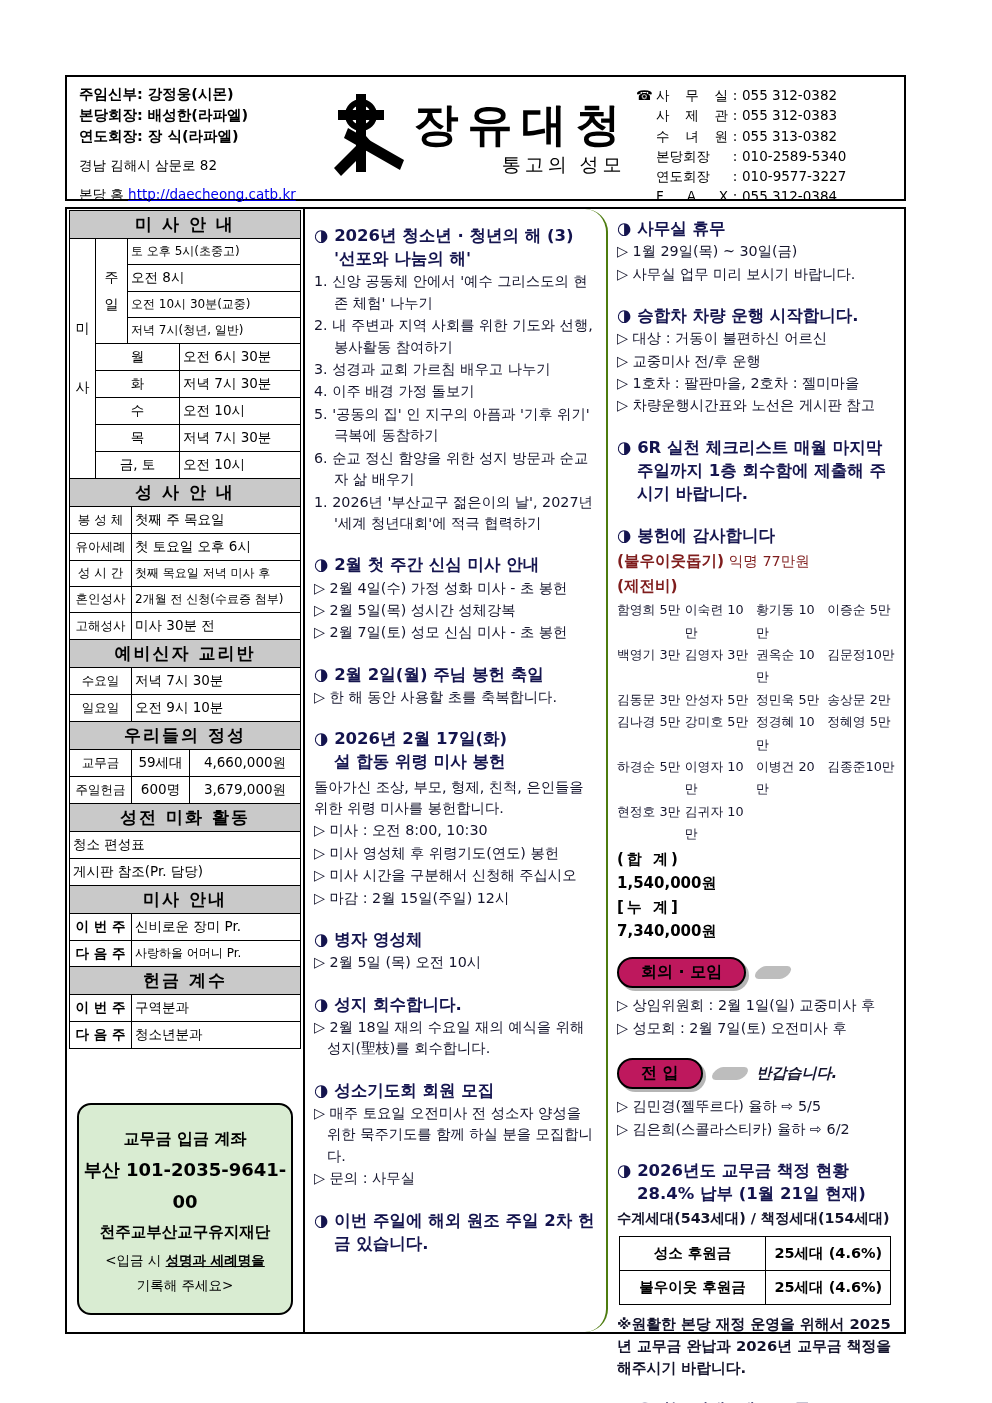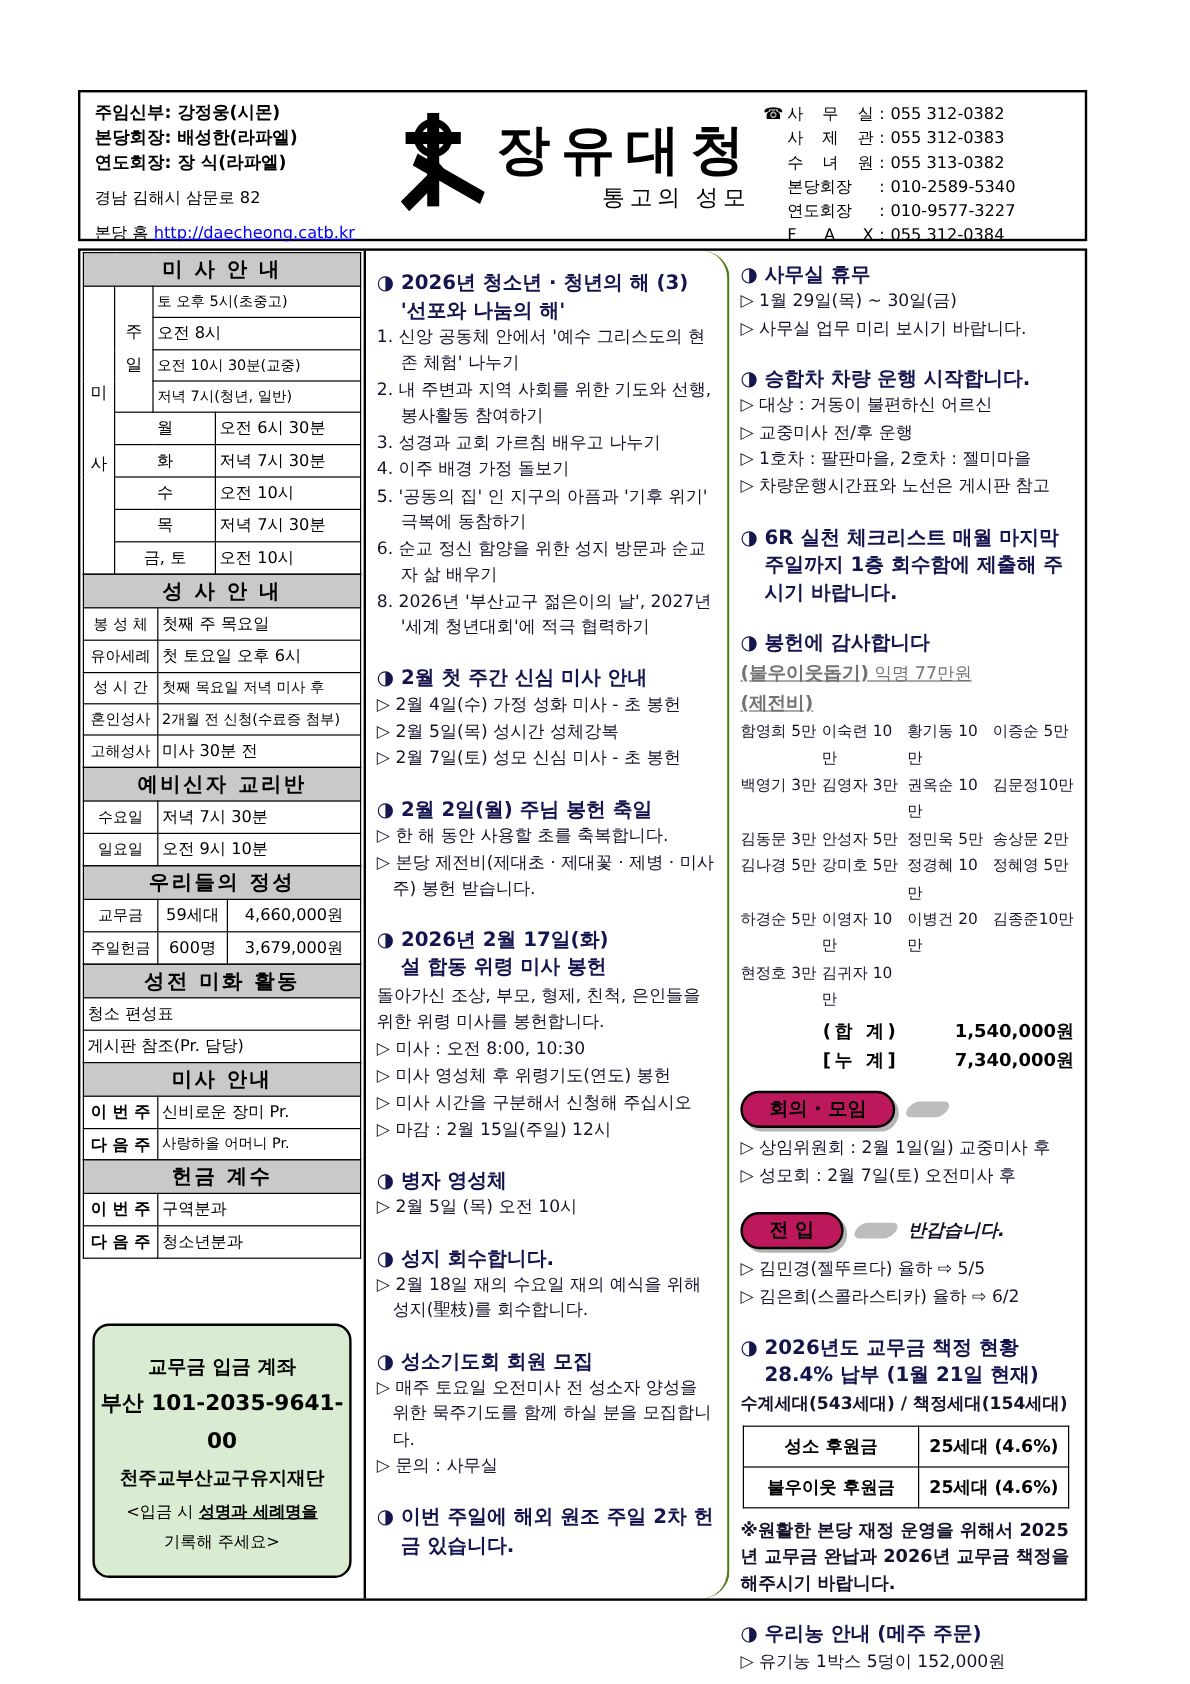--- a/index.html
+++ b/index.html
@@ -56,26 +56,26 @@
   .ln{font-size:14.3px;line-height:1.5;color:#13132b;padding-left:13px;text-indent:-13px;margin-top:1px;}
   .num{padding-left:20px;text-indent:-20px;}
   .intro{font-size:14.3px;line-height:1.5;color:#13132b;margin-top:3px;}
   
   .pill-row{display:flex;align-items:center;gap:10px;margin-bottom:7px;}
   .pill{display:inline-block;border:2px solid #000;border-radius:18px;background:#be185d;
         padding:3px 22px;font-weight:bold;font-size:16px;box-shadow:3px 3px 0 #b5b5b5;}
   .swoosh{width:34px;height:13px;background:#bdbdbd;border-radius:8px;transform:skewX(-30deg);}
   .pill-note{font-weight:bold;font-style:italic;font-size:15px;color:#13132b;}
   
-  .donor-sub{font-size:14.5px;margin-top:4px;color:#737373;text-decoration:underline;}
+  .donor-sub{font-size:14.5px;margin-top:4px;color:#7f1d1d;}
   .donor-sub .big{font-weight:bold;font-size:15.5px;}
   .donor-grid{display:grid;grid-template-columns:1fr 1.05fr 1.05fr 1fr;
               font-size:12.8px;line-height:1.75;color:#13132b;margin-top:2px;}
   .totals{margin-top:2px;}
-  .total-row{display:flex;justify-content:flex-end;font-weight:bold;font-size:15px;line-height:1.6;}
+  .total-row{display:flex;justify-content:flex-end;font-weight:bold;font-size:15px;line-height:1.6;flex-direction:column;}
   .total-row .tl{margin-right:46px;letter-spacing:3px;}
   
   table.btab{width:98%;border-collapse:collapse;table-layout:fixed;margin:6px 0 8px 2px;}
   .btab td{border:1.5px solid #000;font-size:14.5px;font-weight:bold;text-align:center;padding:7px 2px;}
   .btab td.c1{width:52%;}
 </style>
 </head>
 <body>
 
 <div class="page">
@@ -342,34 +342,33 @@
 
       <div class="sec">
         <div class="h h-wrap">◑ 2026년 청소년 · 청년의 해 (3)</div>
         <div class="h sub-t">'선포와 나눔의 해'</div>
         <div class="ln num">1. 신앙 공동체 안에서 '예수 그리스도의 현존 체험' 나누기</div>
         <div class="ln num">2. 내 주변과 지역 사회를 위한 기도와 선행, 봉사활동 참여하기</div>
         <div class="ln num">3. 성경과 교회 가르침 배우고 나누기</div>
         <div class="ln num">4. 이주 배경 가정 돌보기</div>
         <div class="ln num">5. '공동의 집' 인 지구의 아픔과 '기후 위기' 극복에 동참하기</div>
         <div class="ln num">6. 순교 정신 함양을 위한 성지 방문과 순교자 삶 배우기</div>
-        <div class="ln num">8. 2026년 '부산교구 젊은이의 날', 2027년 '세계 청년대회'에 적극 협력하기</div>
+        <div class="ln num">1. 2026년 '부산교구 젊은이의 날', 2027년 '세계 청년대회'에 적극 협력하기</div>
       </div>
 
       <div class="sec">
         <div class="h h-wrap">◑ 2월 첫 주간 신심 미사 안내</div>
         <div class="ln">▷ 2월 4일(수) 가정 성화 미사 - 초 봉헌</div>
         <div class="ln">▷ 2월 5일(목) 성시간 성체강복</div>
         <div class="ln">▷ 2월 7일(토) 성모 신심 미사 - 초 봉헌</div>
       </div>
 
       <div class="sec">
         <div class="h h-wrap">◑ 2월 2일(월) 주님 봉헌 축일</div>
         <div class="ln">▷ 한 해 동안 사용할 초를 축복합니다.</div>
-        <div class="ln">▷ 본당 제전비(제대초 · 제대꽃 · 제병 · 미사주) 봉헌 받습니다.</div>
       </div>
 
       <div class="sec">
         <div class="h h-wrap">◑ 2026년 2월 17일(화)</div>
         <div class="h sub-t">설 합동 위령 미사 봉헌</div>
         <div class="intro">돌아가신 조상, 부모, 형제, 친척, 은인들을 위한 위령 미사를 봉헌합니다.</div>
         <div class="ln">▷ 미사 : 오전 8:00, 10:30</div>
         <div class="ln">▷ 미사 영성체 후 위령기도(연도) 봉헌</div>
         <div class="ln">▷ 미사 시간을 구분해서 신청해 주십시오</div>
         <div class="ln">▷ 마감 : 2월 15일(주일) 12시</div>

